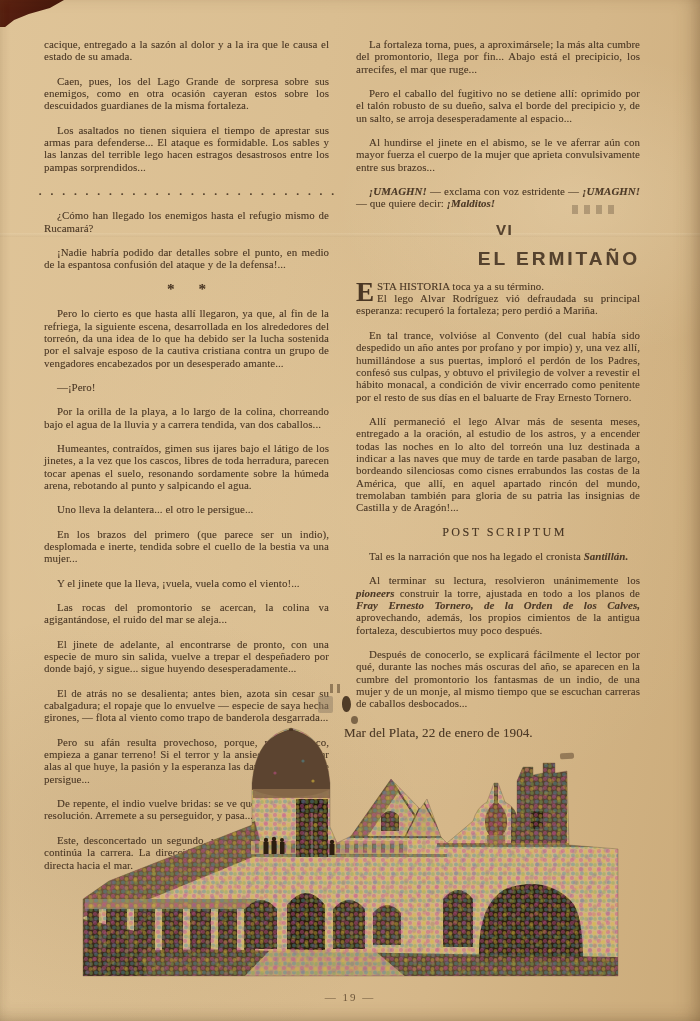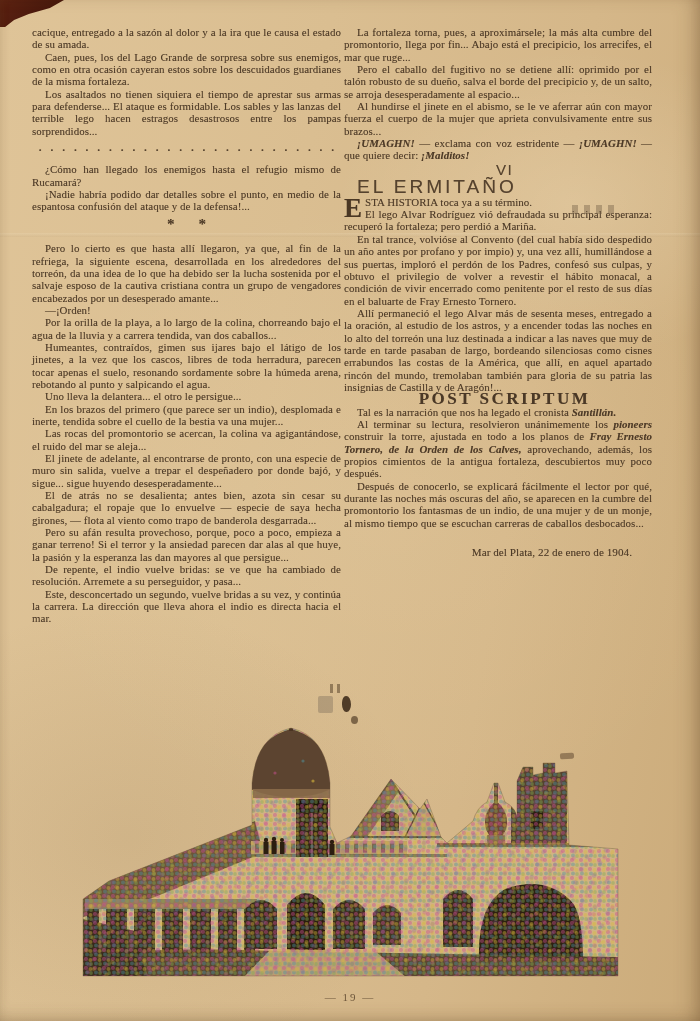--- a/index.html
+++ b/index.html
@@ -17,34 +17,34 @@
   .page::after{
     content:"";position:absolute;inset:0;pointer-events:none;
     box-shadow:inset -14px 0 22px -12px rgba(90,62,32,.45), inset 0 -10px 18px -10px rgba(90,62,32,.30), inset 6px 0 14px -10px rgba(90,62,32,.25);
   }
   .crease{position:absolute;left:0;top:233px;width:100%;height:4px;pointer-events:none;
     background:linear-gradient(rgba(255,246,224,.28),rgba(110,80,45,.10));opacity:.5;}
   .col{position:absolute;top:26px;font-size:10.8px;line-height:12.35px;text-align:justify;
     letter-spacing:.1px;text-shadow:.25px .25px 0 rgba(72,52,32,.35);}
   .col-left{left:32px;width:309px;}
   .col-right{left:344px;width:308px;}
-  p.para{margin:0;text-indent:13px;}
+  p.para{margin:12px;text-indent:13px;}
   p.noind{text-indent:0;}
   .bd{font-weight:bold;font-style:italic;}
   .dots{margin:4px 0 10px;text-align:center;white-space:nowrap;overflow:hidden;
     font-size:11px;font-weight:bold;word-spacing:6px;color:#54412d;}
   .stars{margin:5px 0 12px;text-align:center;font-size:15px;font-weight:bold;word-spacing:20px;color:#4d3a27;}
-  .chnum{font-family:"Liberation Sans","DejaVu Sans",sans-serif;font-weight:normal;font-size:15px;line-height:1;
+  .chnum{font-family:"Liberation Sans","DejaVu Sans",sans-serif;font-weight:bold;font-size:15px;line-height:1;
     text-align:center;letter-spacing:1.5px;margin:16px 0 0;color:#55422e;text-indent:0;}
-  .chtitle{font-family:"Liberation Sans","DejaVu Sans",sans-serif;font-weight:normal;font-size:19px;line-height:1;
-    text-align:left;letter-spacing:3px;margin:14px 0 13px;color:#55422e;text-indent:0;}
+  .chtitle{font-family:"Liberation Sans","DejaVu Sans",sans-serif;font-weight:bold;font-size:19px;line-height:1;
+    text-align:right;letter-spacing:3px;margin:14px 0 13px;color:#55422e;text-indent:0;}
   .opening{margin-top:0;}
   .dropcap{float:left;font-size:27px;line-height:22px;font-weight:bold;padding:1px 3px 0 0;color:#4a3724;}
-  .pshead{font-size:17px;font-weight:bold;text-align:center;letter-spacing:2.5px;margin:12px 0 7px;color:#4a3826;text-indent:0;}
-  .dateline{margin-top:17px;text-align:right;padding-right:20px;font-size:11px;}
+  .pshead{font-size:12px;font-weight:normal;text-align:center;letter-spacing:2.5px;margin:12px 0 7px;color:#4a3826;text-indent:0;}
+  .dateline{margin-top:17px;padding-right:20px;font-size:13px;}
   .pagenum{position:absolute;top:991px;left:0;width:100%;text-align:center;font-size:11px;
     letter-spacing:2px;color:#6e573c;}
   .corner-blob{position:absolute;left:0;top:0;width:64px;height:27px;background:linear-gradient(130deg,#5d2212,#47180c 70%);
     clip-path:polygon(0 0,100% 0,78% 30%,45% 52%,22% 74%,8% 100%,0 100%);}
   .smudge{position:absolute;pointer-events:none;}
   .sm1{left:318px;top:696px;width:15px;height:17px;background:#8e7b63;opacity:.5;border-radius:2px;}
   .sm2{left:342px;top:696px;width:9px;height:16px;background:#402e1c;border-radius:45% 55% 50% 50%;opacity:.9;}
   .sm3{left:351px;top:716px;width:7px;height:8px;background:#55402a;opacity:.7;border-radius:50%;}
   .sm4{left:572px;top:205px;width:44px;height:9px;opacity:.4;
     background:repeating-linear-gradient(90deg,#6e5a42 0 6px,transparent 6px 12px);}
@@ -63,25 +63,26 @@
 
   <div class="col col-left">
     <p class="para noind">cacique, entregado a la sazón al dolor y a la ira que le causa el estado de su amada.</p>
     <p class="para">Caen, pues, los del Lago Grande de sorpresa sobre sus enemigos, como en otra ocasión cayeran estos sobre los descuidados guardianes de la misma fortaleza.</p>
     <p class="para">Los asaltados no tienen siquiera el tiempo de aprestar sus armas para defenderse... El ataque es formidable. Los sables y las lanzas del terrible lego hacen estragos desastrosos entre los pampas sorprendidos...</p>
     <div class="dots">. . . . . . . . . . . . . . . . . . . . . . . . . .</div>
     <p class="para">¿Cómo han llegado los enemigos hasta el refugio mismo de Rucamará?</p>
     <p class="para">¡Nadie habría podido dar detalles sobre el punto, en medio de la espantosa confusión del ataque y de la defensa!...</p>
     <div class="stars">* *</div>
     <p class="para">Pero lo cierto es que hasta allí llegaron, ya que, al fin de la refriega, la siguiente escena, desarrollada en los alrededores del torreón, da una idea de lo que ha debido ser la lucha sostenida por el salvaje esposo de la cautiva cristiana contra un grupo de vengadores encabezados por un desesperado amante...</p>
-    <p class="para">—¡Orden!</p>
+    <p class="para">—¡Pero!</p>
     <p class="para">Por la orilla de la playa, a lo largo de la colina, chorreando bajo el agua de la lluvia y a carrera tendida, van dos caballos...</p>
     <p class="para">Humeantes, contraídos, gimen sus ijares bajo el látigo de los jinetes, a la vez que los cascos, libres de toda herradura, parecen tocar apenas el suelo, resonando sordamente sobre la húmeda arena, rebotando al punto y salpicando el agua.</p>
     <p class="para">Uno lleva la delantera... el otro le persigue...</p>
     <p class="para">En los brazos del primero (que parece ser un indio), desplomada e inerte, tendida sobre el cuello de la bestia va una mujer...</p>
+    <p class="para">Y el jinete que la lleva, ¡vuela, vuela como el viento!...</p>
     <p class="para">Las rocas del promontorio se acercan, la colina va agigantándose, el ruido del mar se aleja...</p>
     <p class="para">El jinete de adelante, al encontrarse de pronto, con una especie de muro sin salida, vuelve a trepar el despeñadero por donde bajó, y sigue... sigue huyendo desesperadamente...</p>
     <p class="para">El de atrás no se desalienta; antes bien, azota sin cesar su cabalgadura; el ropaje que lo envuelve — especie de saya hecha girones, — flota al viento como trapo de banderola desgarrada...</p>
     <p class="para">Pero su afán resulta provechoso, porque, poco a poco, empieza a ganar terreno! Si el terror y la ansiedad parecen dar alas al que huye, la pasión y la esperanza las dan mayores al que persigue...</p>
     <p class="para">De repente, el indio vuelve bridas: se ve que ha cambiado de resolución. Arremete a su perseguidor, y pasa...</p>
     <p class="para">Este, desconcertado un segundo, vuelve bridas a su vez, y continúa la carrera. La dirección que lleva ahora el indio es directa hacia el mar.</p>
   </div>
 
   <div class="col col-right">
     <p class="para">La fortaleza torna, pues, a aproximársele; la más alta cumbre del promontorio, llega por fin... Abajo está el precipicio, los arrecifes, el mar que ruge...</p>

